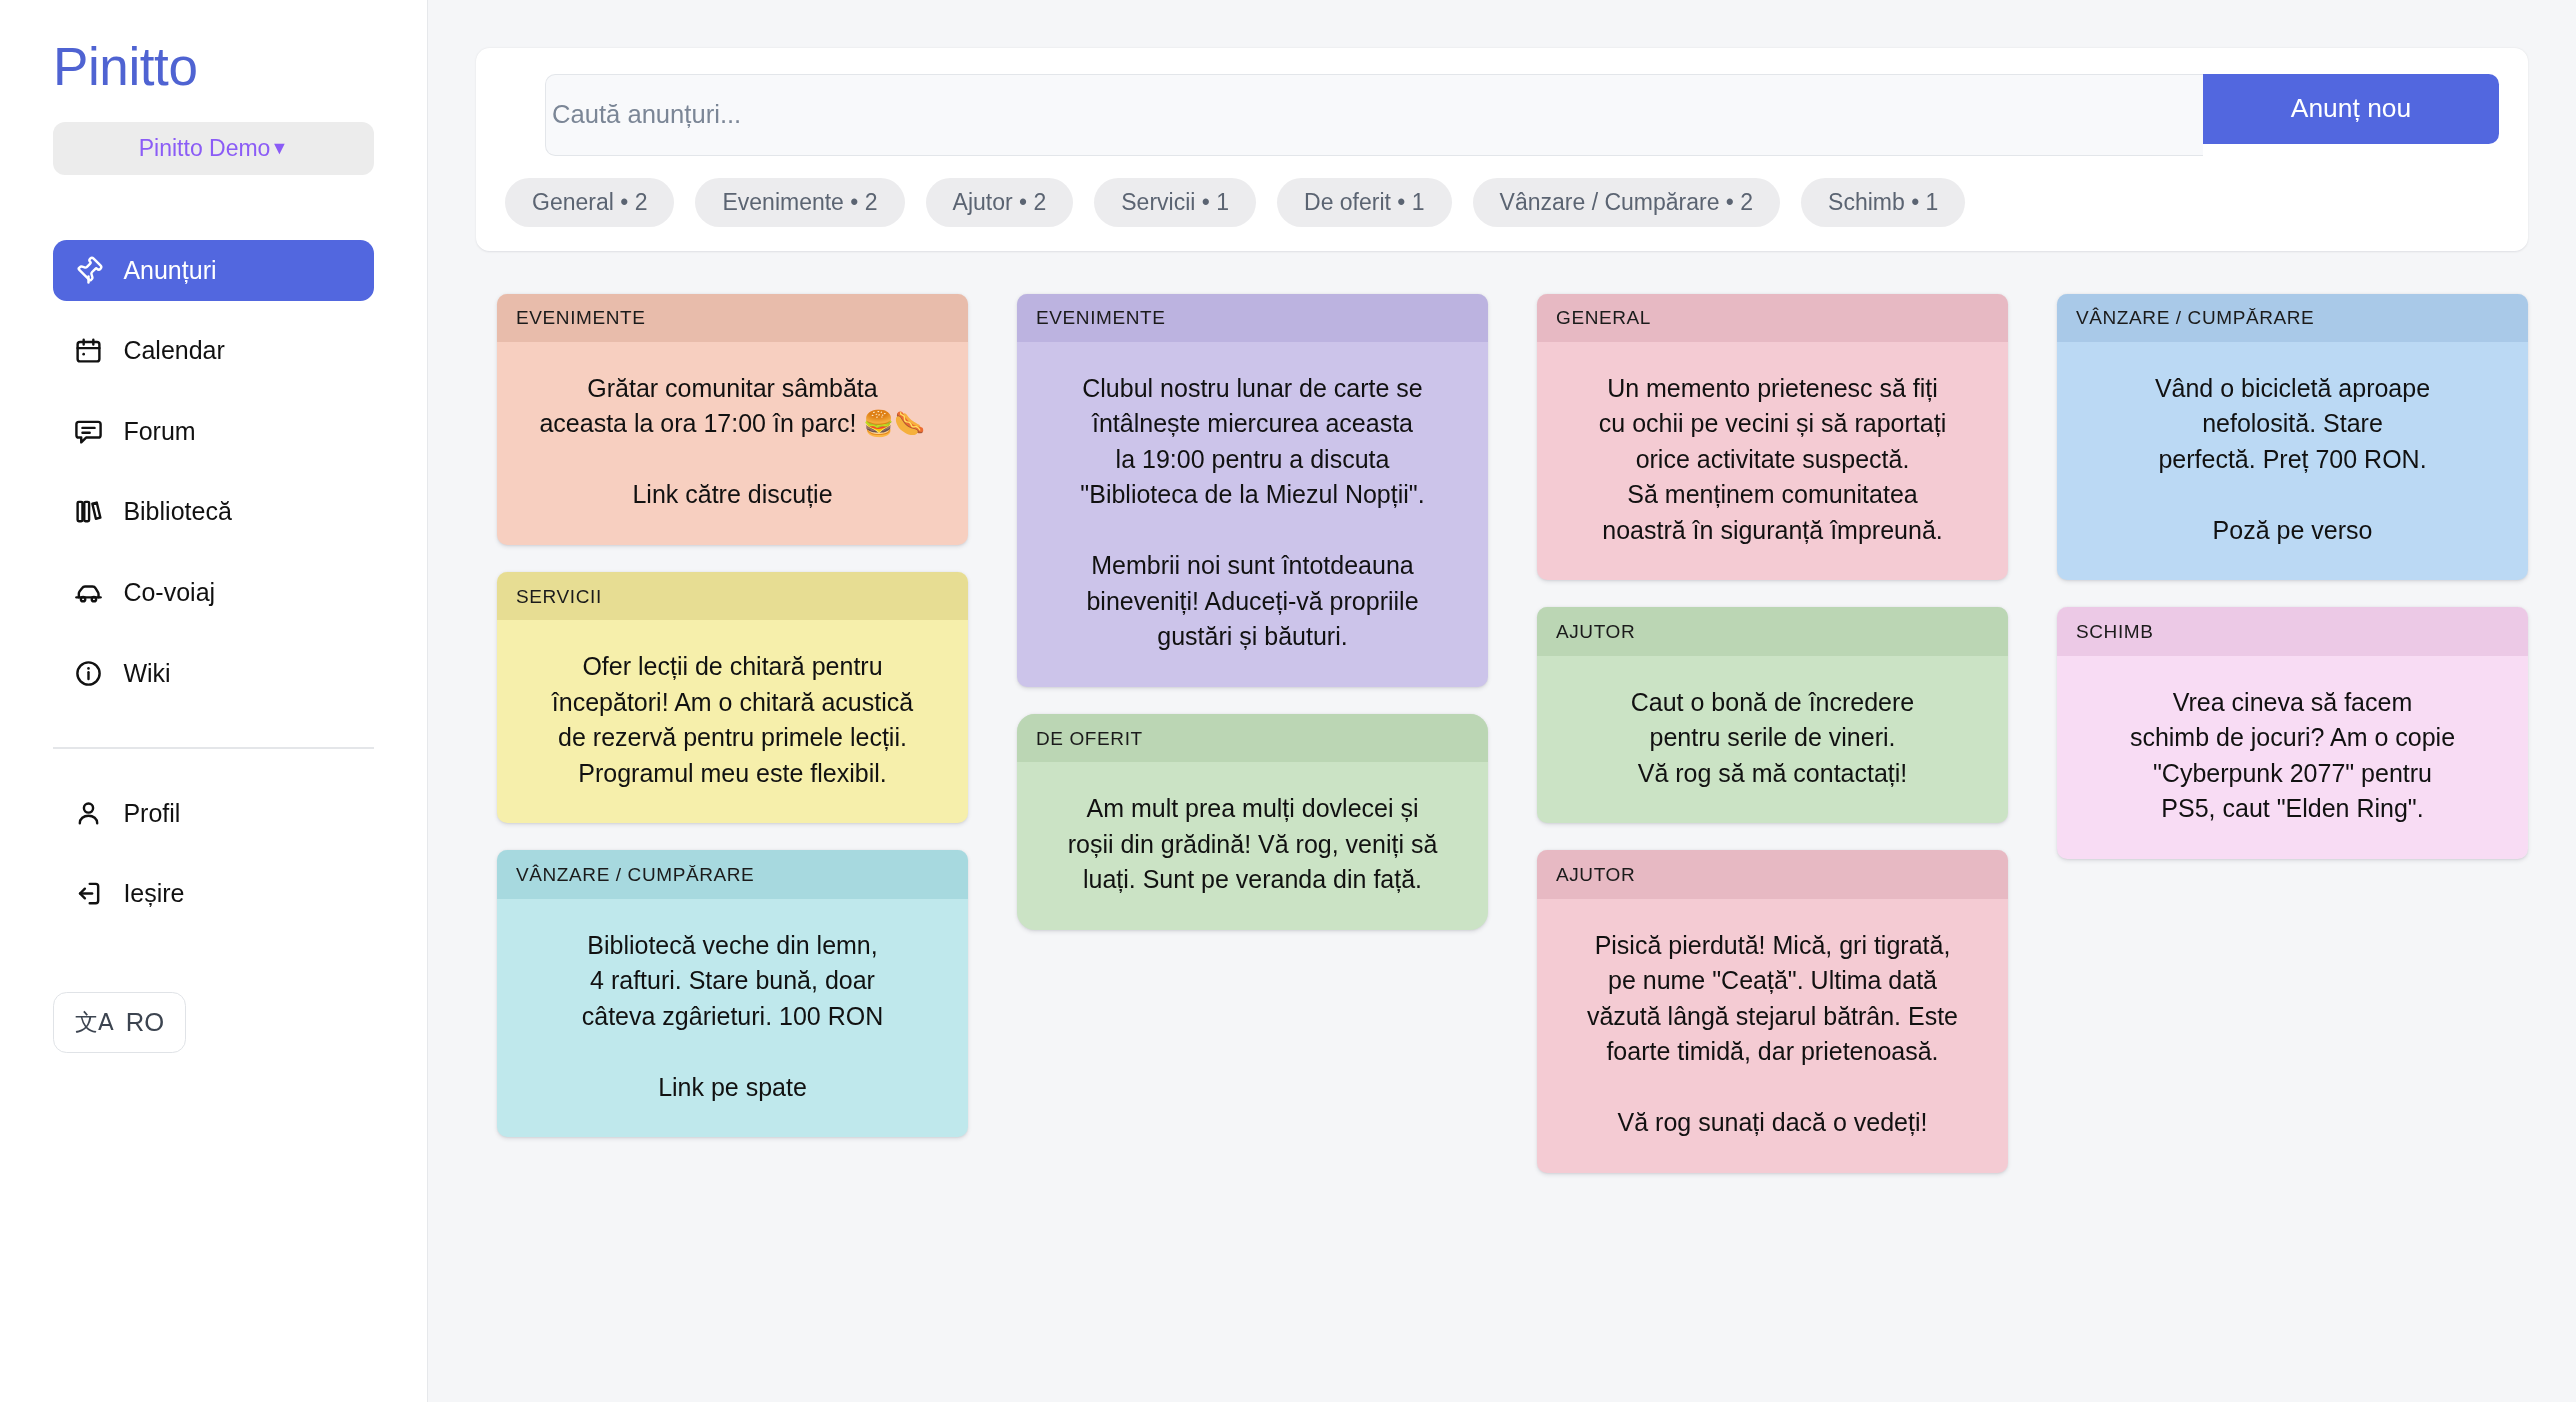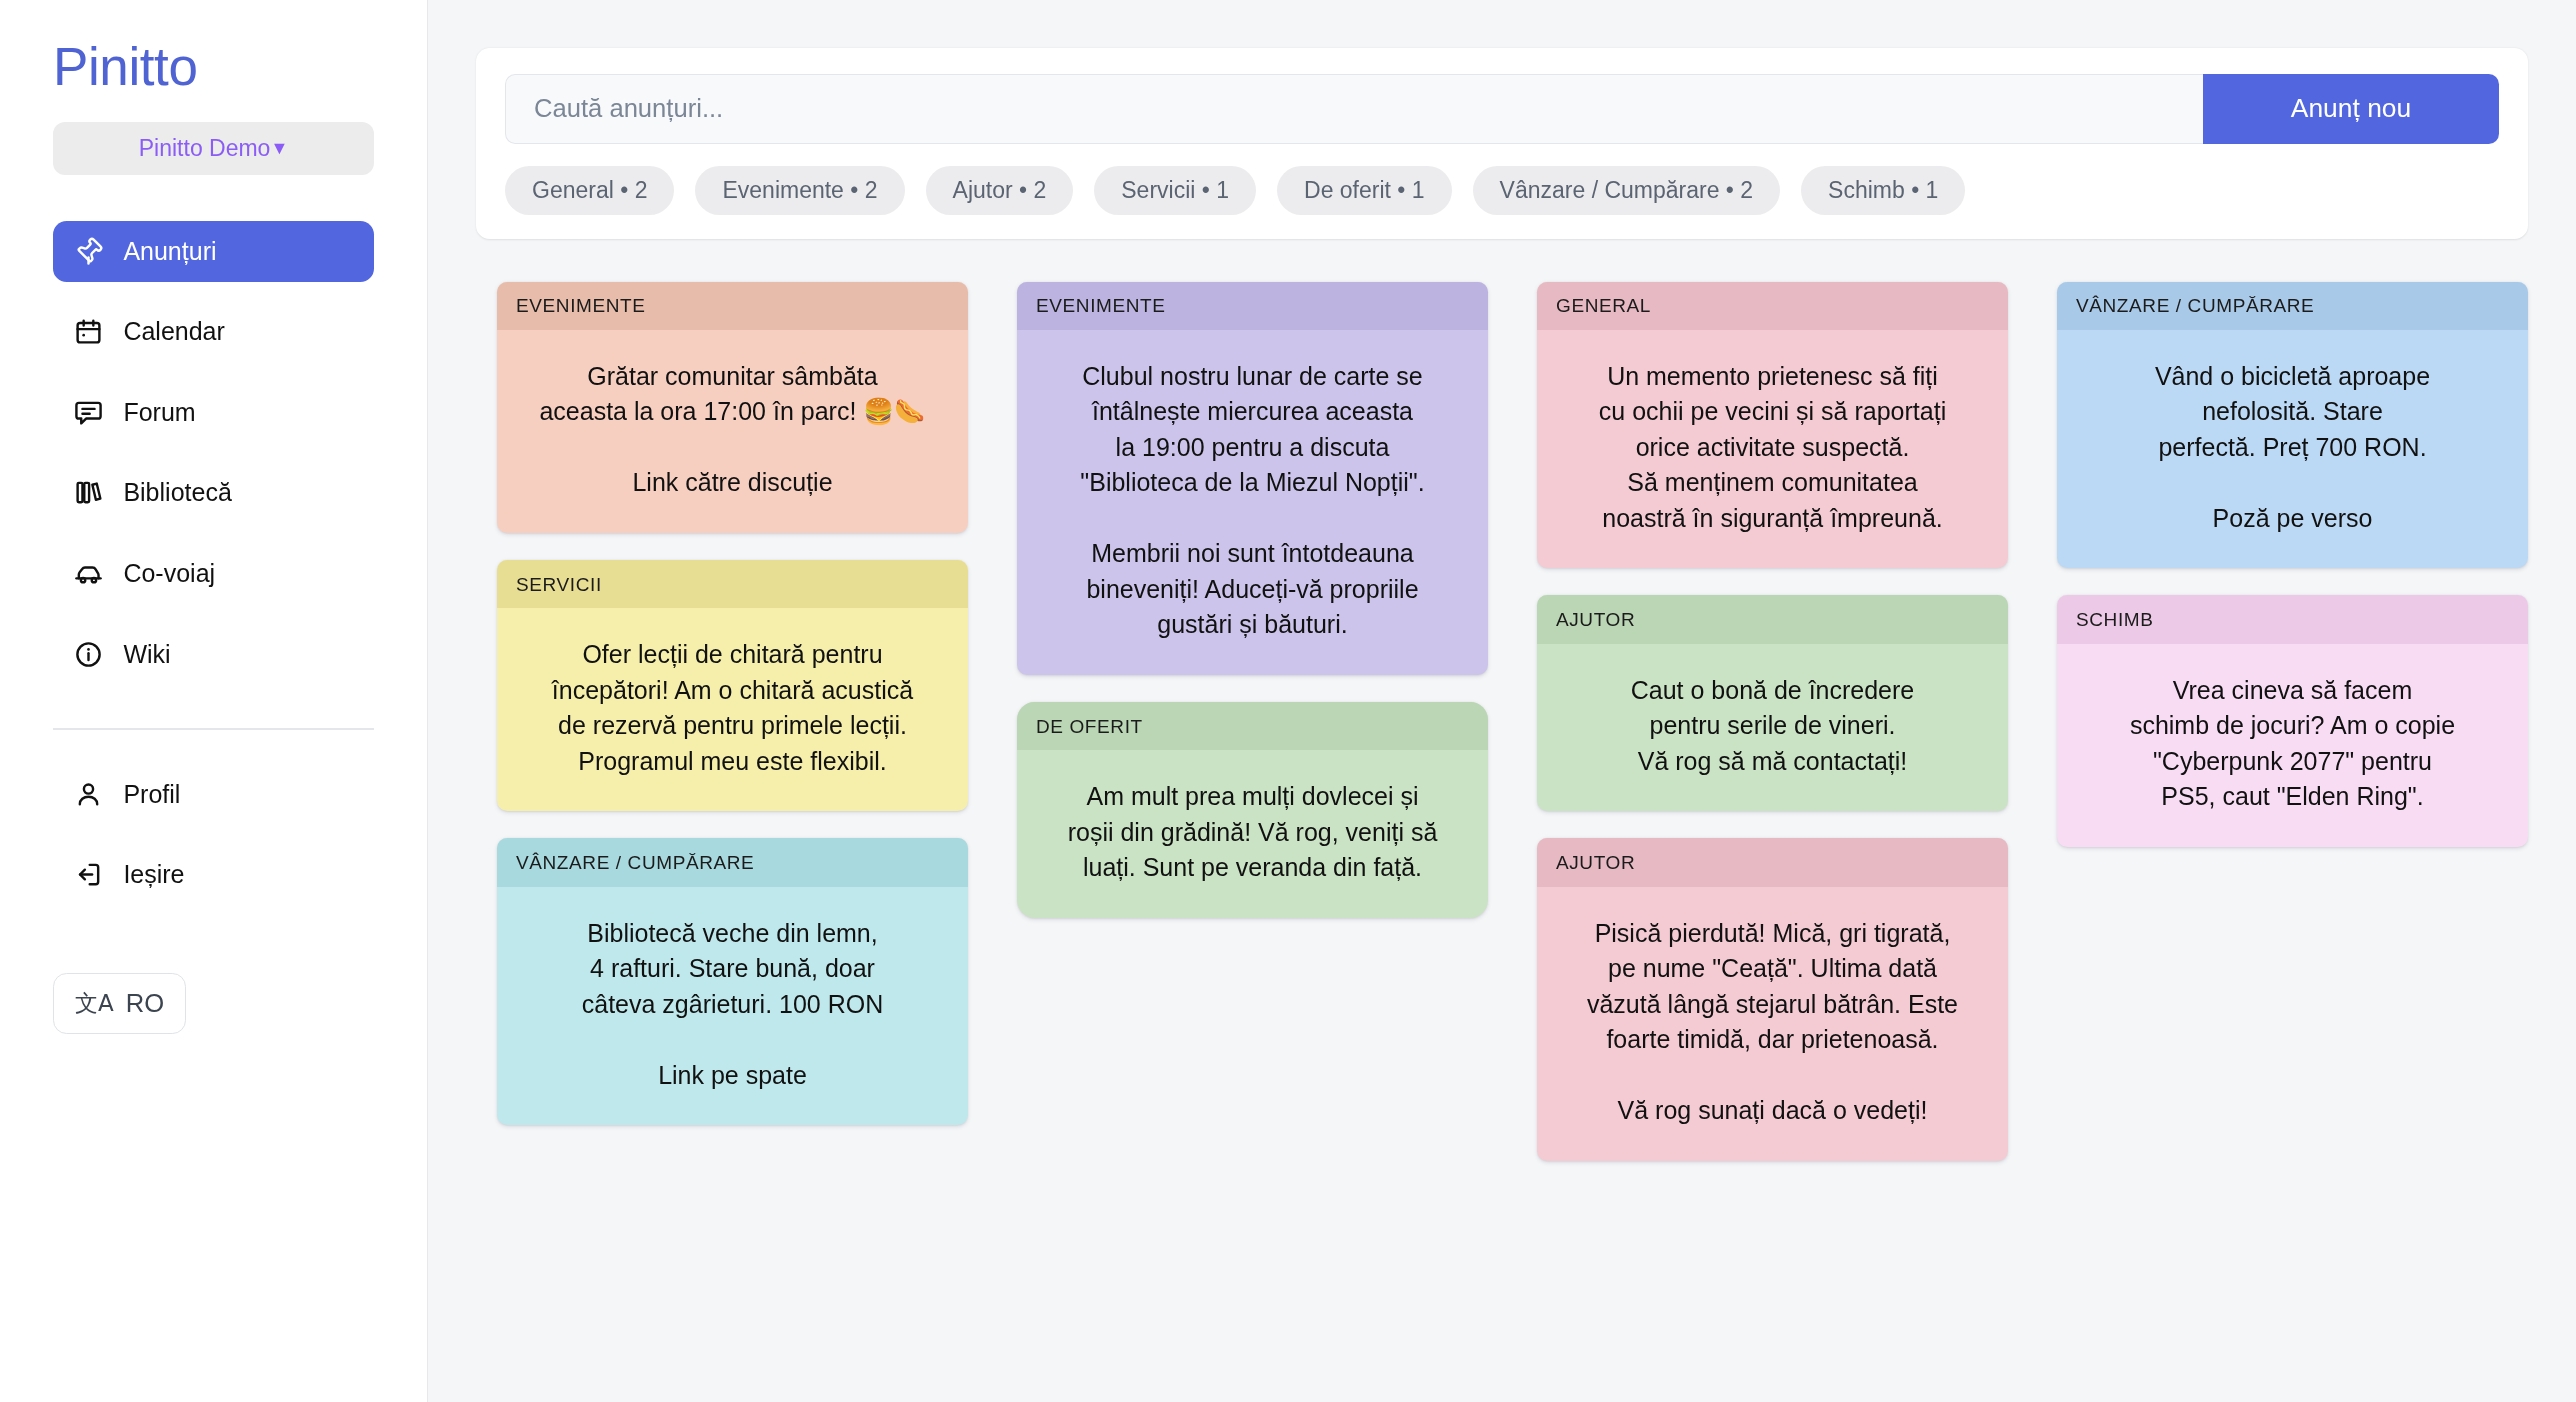--- a/index.html
+++ b/index.html
@@ -25,21 +25,21 @@
     letter-spacing: -0.4px; padding: 0 0 0 53px; line-height: 1.05;
   }
   .org-switcher {
     margin: 27px 53px 0 53px;
     background: #ececec; border-radius: 12px;
     height: 53px; display: flex; align-items: center; justify-content: center;
     font-size: 23px; color: #8b5cf6; gap: 0; cursor: pointer;
   }
   .org-switcher .caret { font-size: 18px; line-height: 1; }
 
-  .nav { margin-top: 46px; padding: 0 53px; display: flex; flex-direction: column; }
+  .nav { margin-top: 65px; padding: 0 53px; display: flex; flex-direction: column; }
   .nav-item {
     display: flex; align-items: center; gap: 19px;
     height: 61px; padding: 0 20.4px; border-radius: 13.6px;
     font-size: 25px; color: #111; cursor: pointer; margin-bottom: 19.6px;
   }
   .nav-item.active { background: #5267df; color: #ffffff; }
   .nav-item .ico { width: 31px; height: 31px; flex: 0 0 31px; display: flex; align-items: center; justify-content: center; }
   .nav-item .ico svg { width: 29px; height: 29px; display: block; }
 
   .nav-divider { margin: 24px 53px 34px 53px; height: 1.7px; background: #e4e6e9; }
@@ -57,25 +57,25 @@
     flex: 1; height: 100%; background: #f5f6f8;
     padding: 48px 48px 0 48px; overflow: hidden;
   }
   .toolbar {
     background: #ffffff; border-radius: 13.6px;
     padding: 25.6px 29px 24px 29px;
     box-shadow: 0 0.9px 2.6px rgba(16,24,40,.06), 0 0.9px 1.7px rgba(16,24,40,.04);
   }
   .search-row { display: flex; gap: 0; align-items: stretch; }
   .search-input {
-    flex: 1; height: 70px;
+    flex: 1; height: 82px;
     border: 1.7px solid #e3e6ea; border-right: none;
     border-radius: 10.2px 0 0 10.2px; background: #f8f9fb;
-    font-size: 25.6px; color: #111; padding: 0 28px;
-    font-family: "Liberation Sans", sans-serif; outline: none;
+    font-size: 25.6px; color: #111; padding: 0 6px;
+    font-family: "Liberation Sans", sans-serif; outline: none; margin-left: 40px;
   }
   .search-input::placeholder { color: #7b8696; }
   .new-btn {
     width: 296px; height: 70px; border: none;
     border-radius: 0 10.2px 10.2px 0; background: #5267df;
     color: #fff; font-size: 26.4px; cursor: pointer;
     font-family: "Liberation Sans", sans-serif;
   }
   .chips { display: flex; gap: 21px; margin-top: 22px; flex-wrap: nowrap; }
   .chip {

